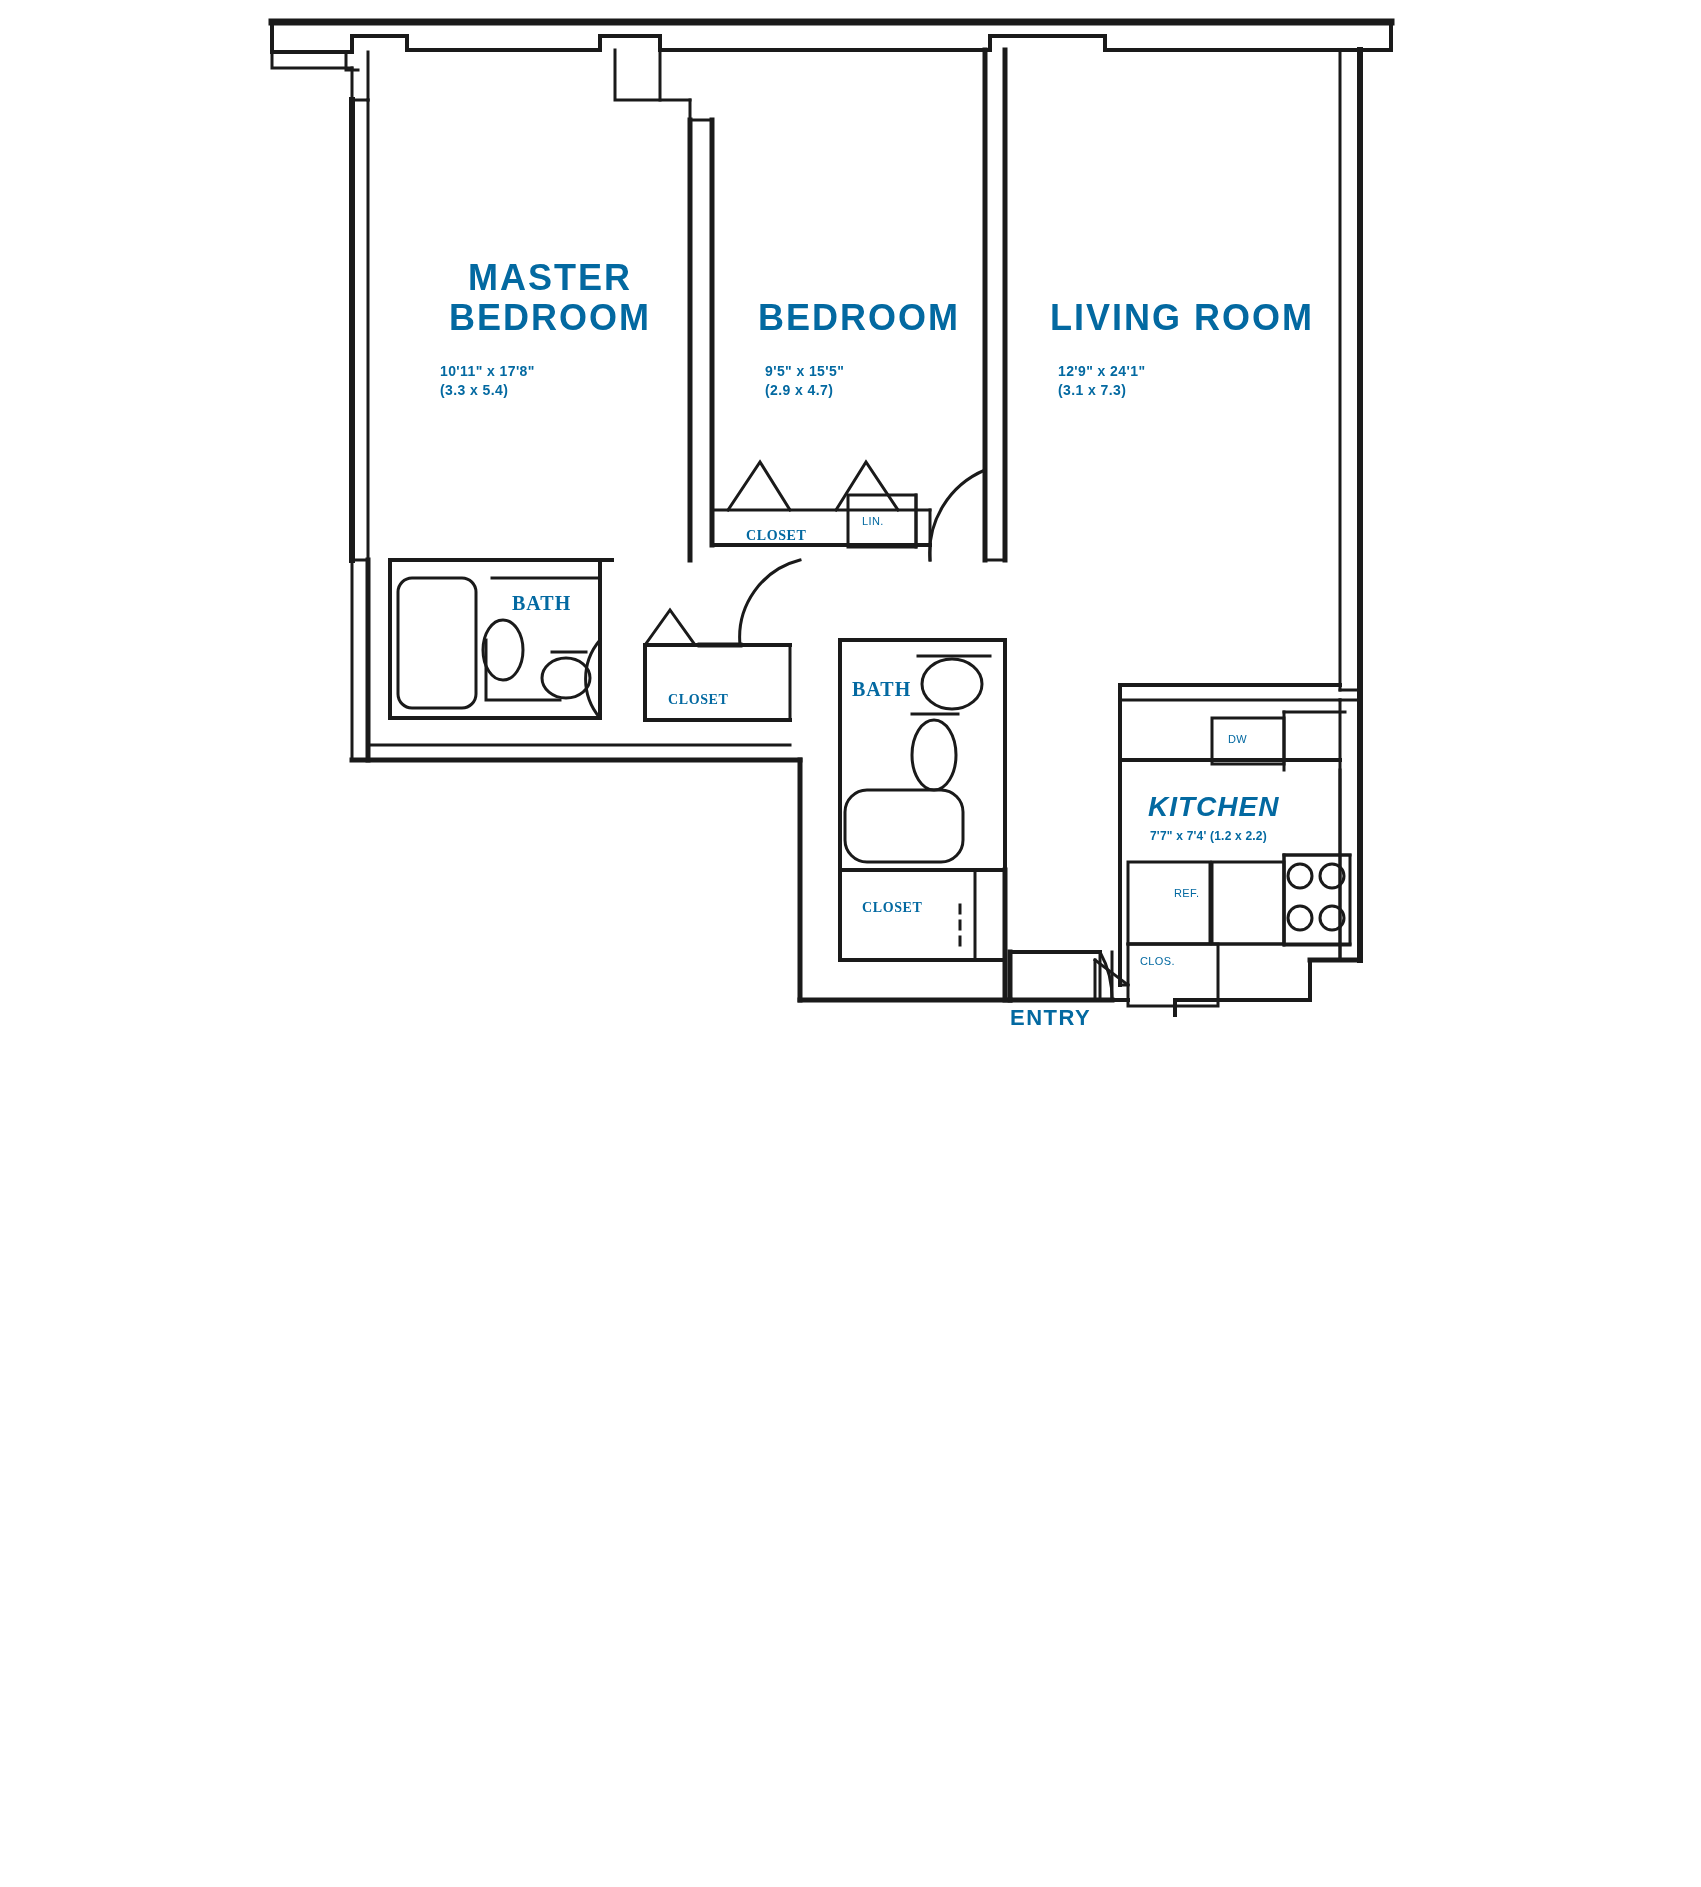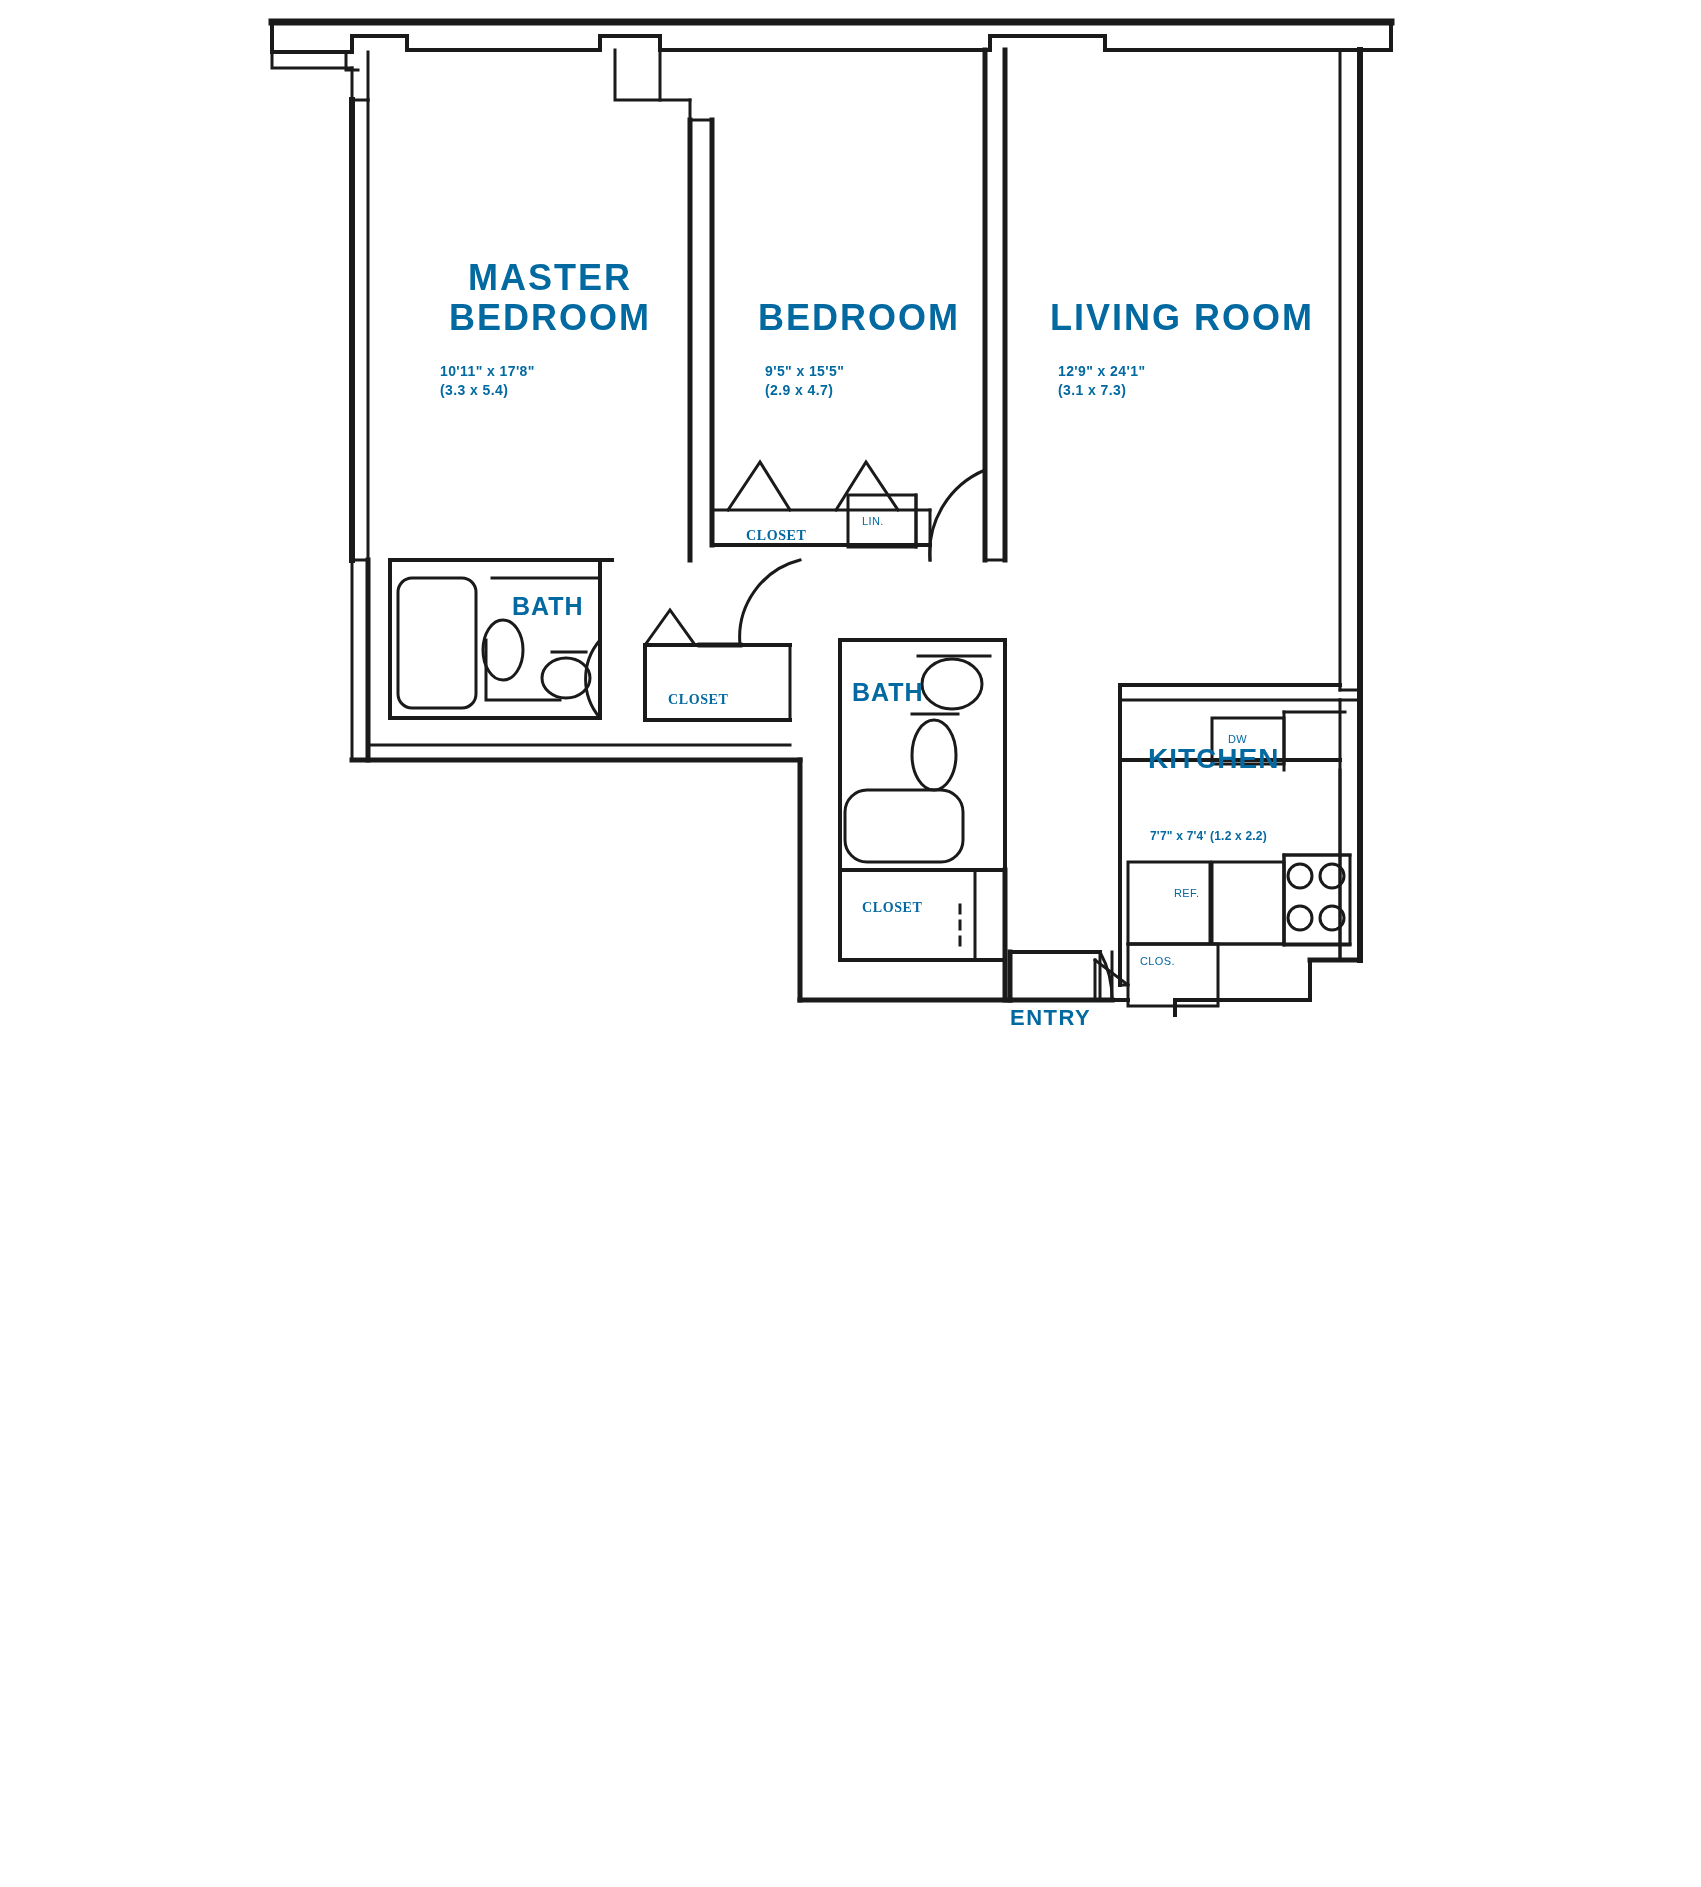--- a/index.html
+++ b/index.html
@@ -45,23 +45,24 @@
     white-space: normal;
     text-align: center;
   }
   .room-dim {
     font-size: 14px;
     font-weight: 700;
     letter-spacing: 0.4px;
     line-height: 1.35;
   }
   .small-name {
-    font-size: 25px;
+    font-size: 20px;
     font-weight: 700;
     letter-spacing: 1px;
+    font-family: Liberation Serif, serif;
   }
   .tiny-name {
     font-size: 14px;
     font-weight: 700;
     letter-spacing: 0.6px;
     font-family: Liberation Serif, serif;
   }
   .micro-name {
     font-size: 11px;
     font-weight: 400;
@@ -281,21 +282,21 @@
   </div>
 
   <div class="label tiny-name" style="left: 668px; top: 692px;">
     <span>CLOSET</span>
   </div>
 
   <div class="label tiny-name" style="left: 862px; top: 900px;">
     <span>CLOSET</span>
   </div>
 
-  <div class="label kitchen-name" style="left: 1148px; top: 743px;">
+  <div class="label kitchen-name" style="left: 1148px; top: 791px; font-style: italic;">
     <span>KITCHEN</span>
   </div>
   <div class="label kitchen-dim" style="left: 1150px; top: 829px;">
     <span>7'7" x 7'4'</span>
     <span>(1.2 x 2.2)</span>
   </div>
 
   <div class="label micro-name" style="left: 1228px; top: 733px;">
     <span>DW</span>
   </div>

